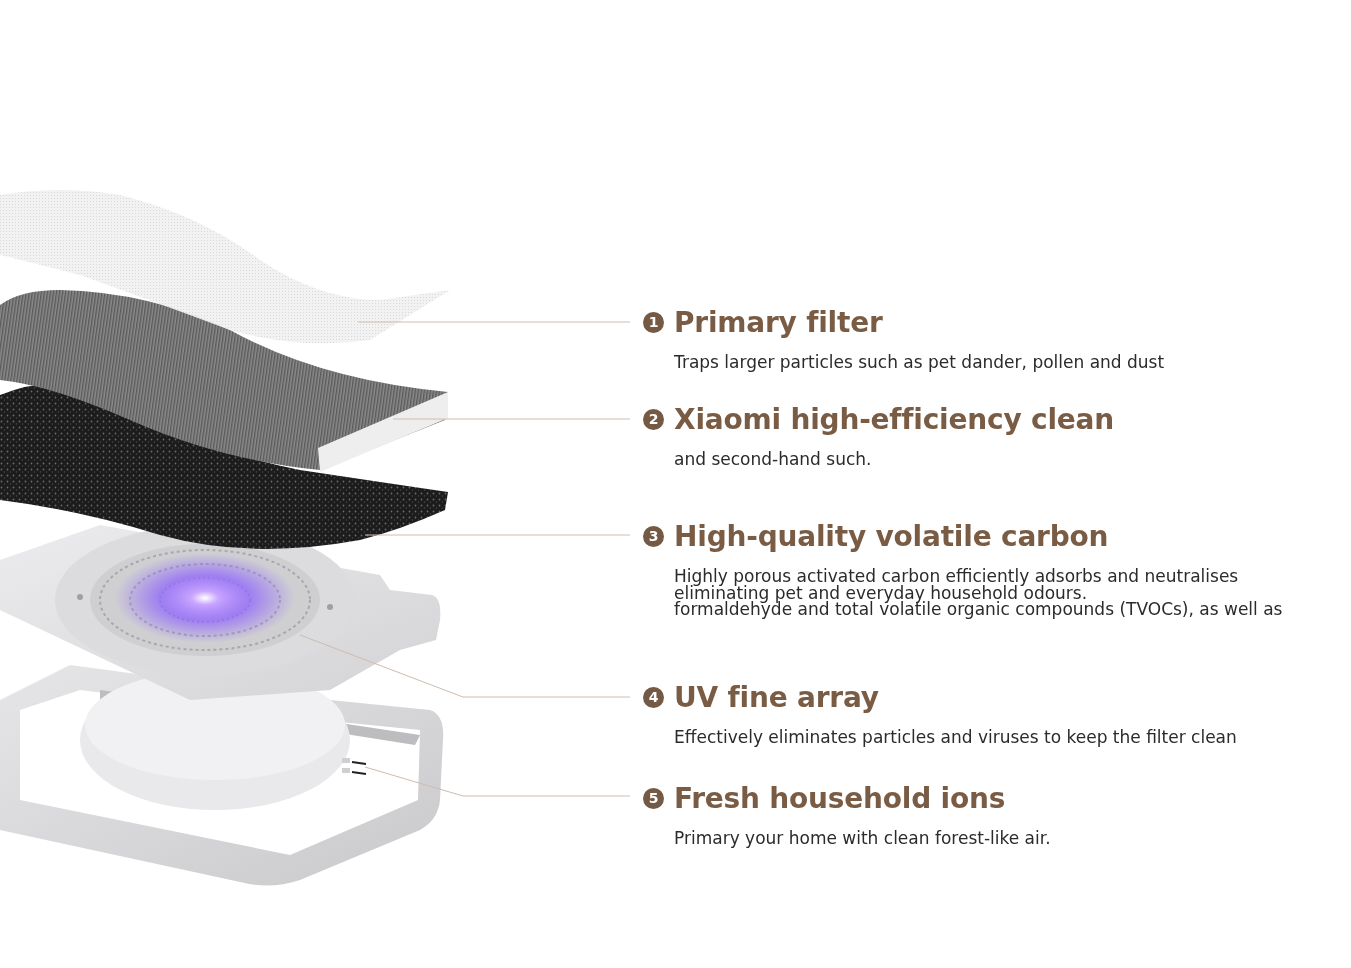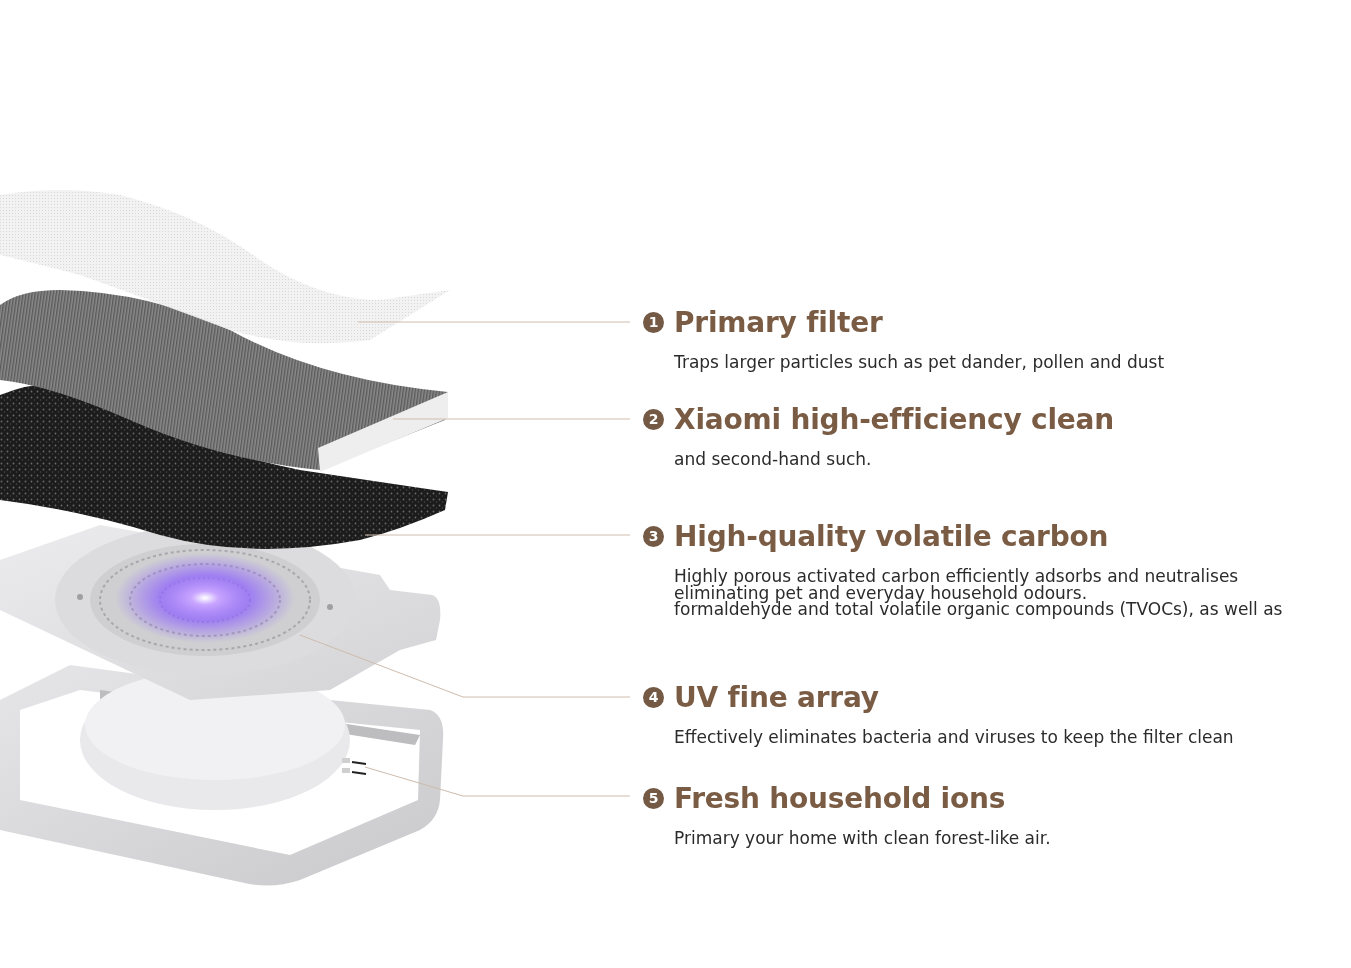--- a/index.html
+++ b/index.html
@@ -184,21 +184,21 @@
     <span class="desc-line">formaldehyde and total volatile organic compounds (TVOCs), as well as</span>
   </div>
 </div>
 
 <div class="feature" style="top:685px;">
   <div class="feature-head">
     <span class="badge">4</span>
     <span class="feature-title">UV fine array</span>
   </div>
   <div class="feature-desc">
-    <span class="desc-line">Effectively eliminates bacteria and viruses to keep the filter clean</span>
+    <span class="desc-line">Effectively eliminates particles and viruses to keep the filter clean</span>
   </div>
 </div>
 
 <div class="feature" style="top:786px;">
   <div class="feature-head">
     <span class="badge">5</span>
     <span class="feature-title">Fresh household ions</span>
   </div>
   <div class="feature-desc">
     <span class="desc-line">Primary your home with clean forest-like air.</span>

